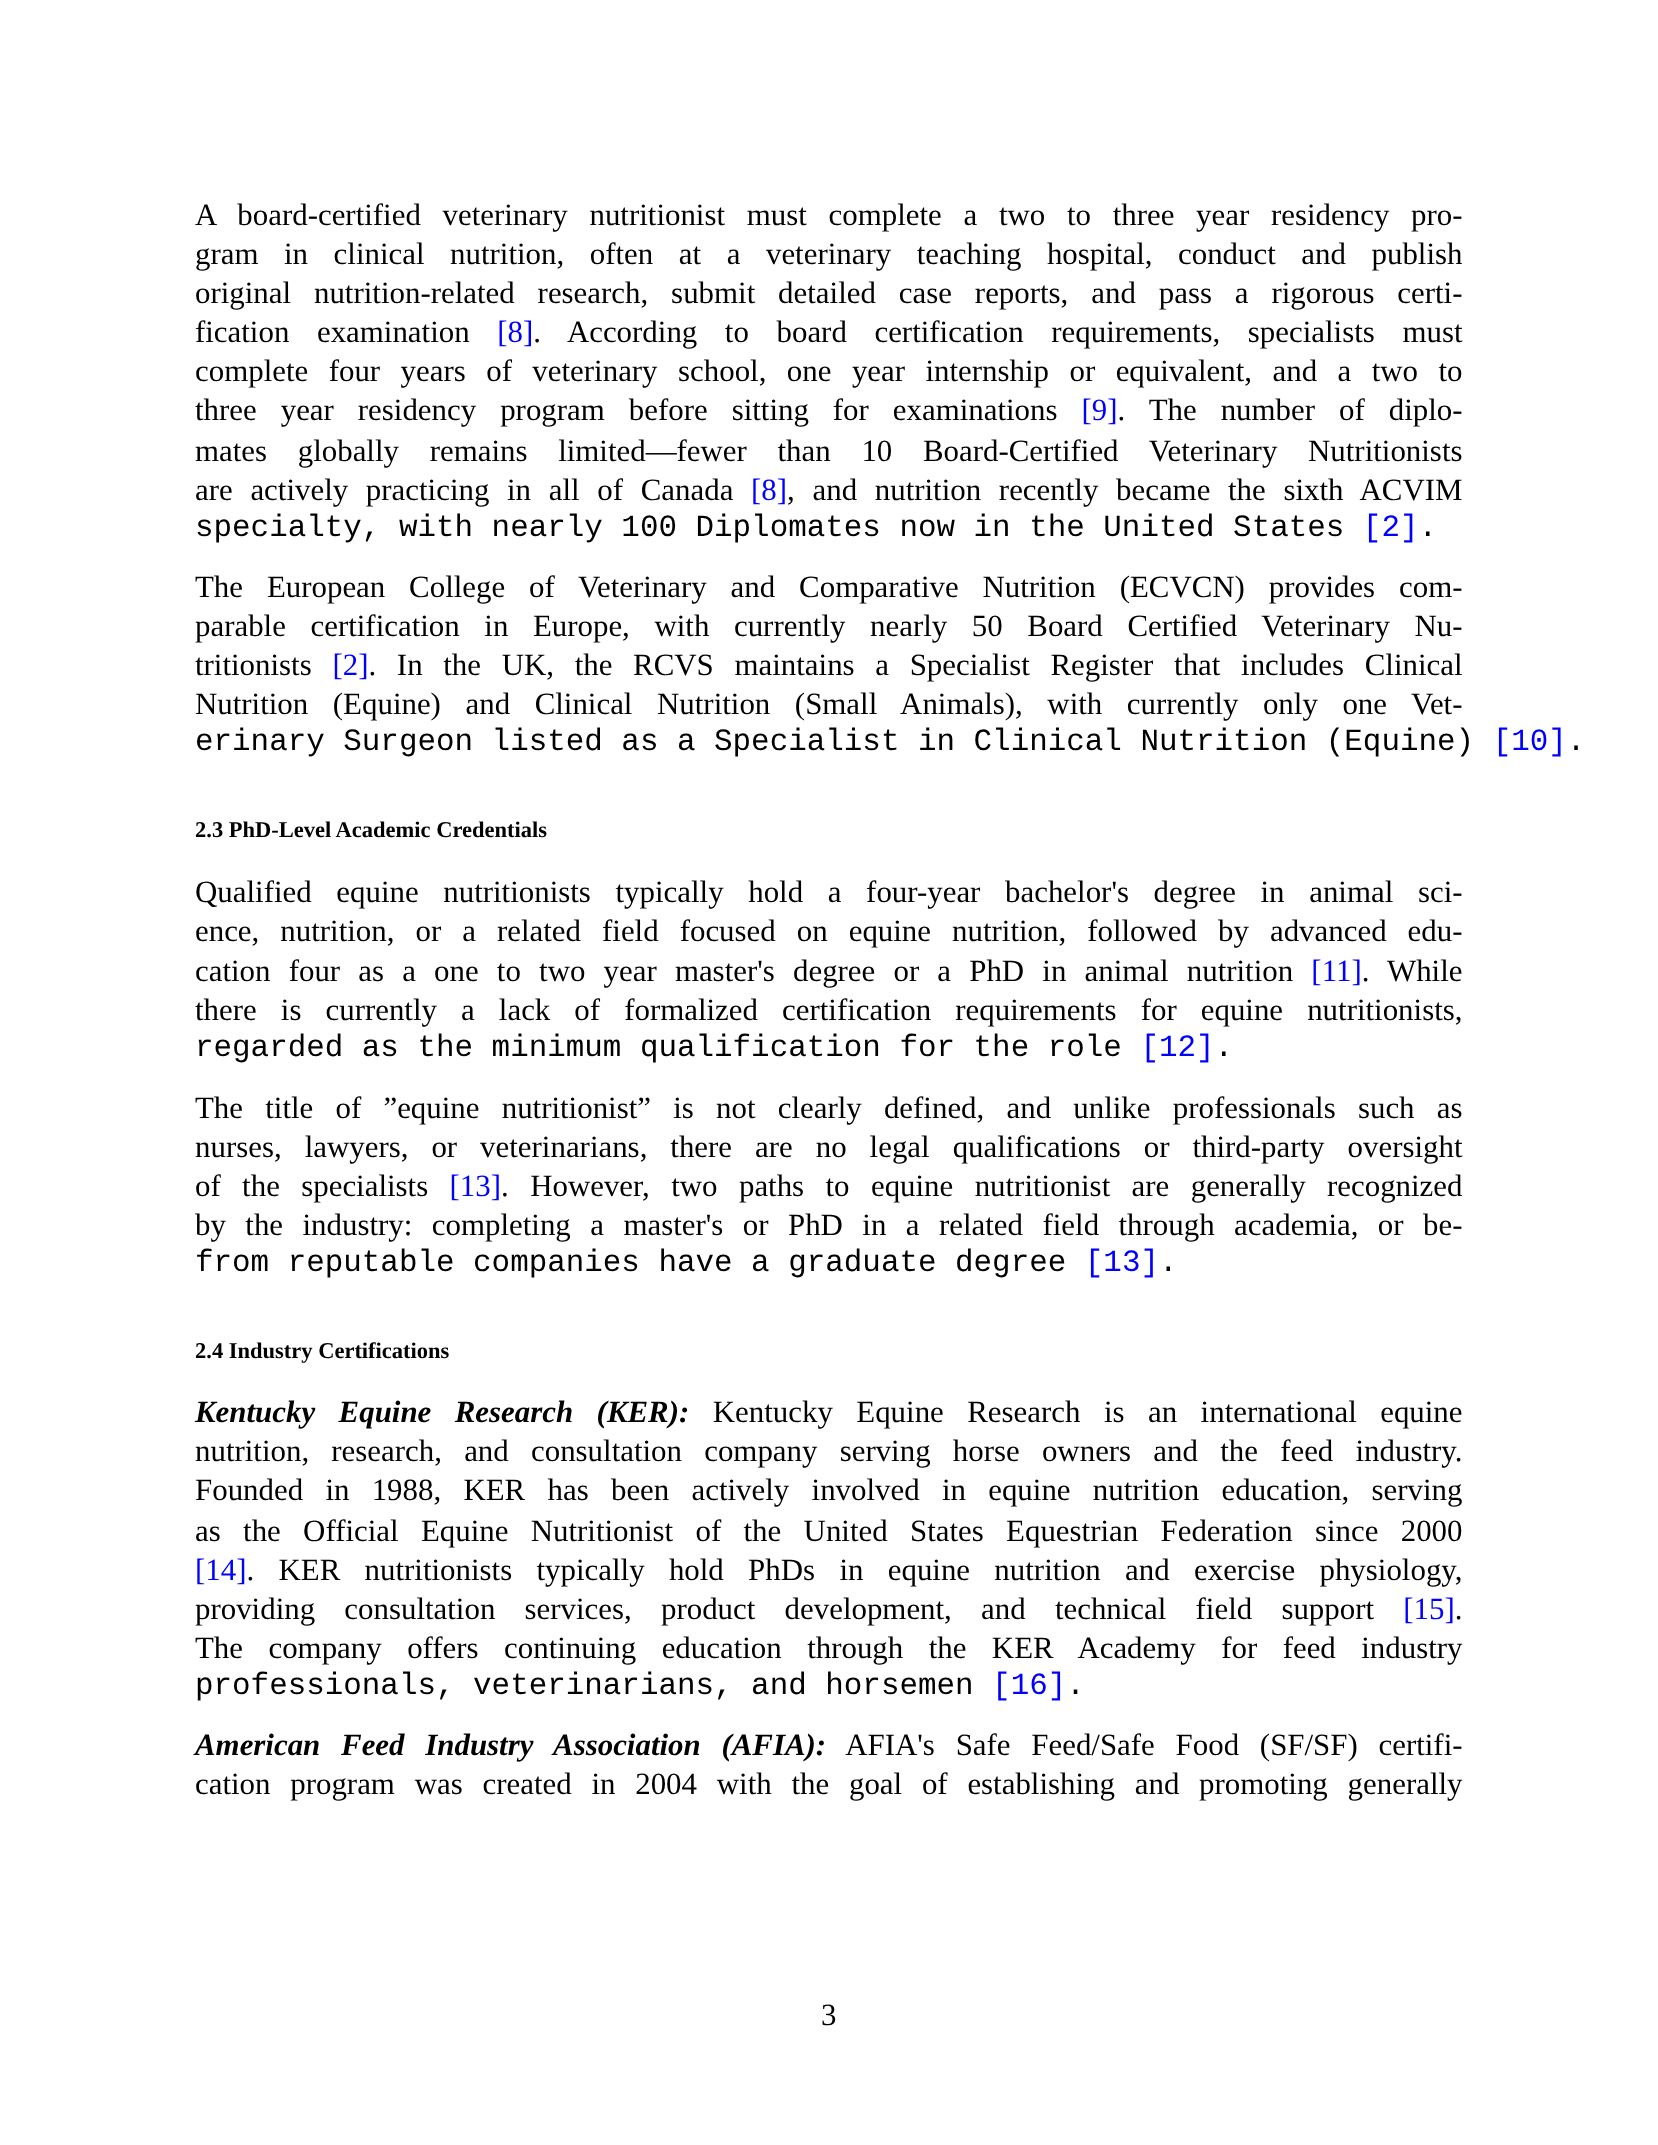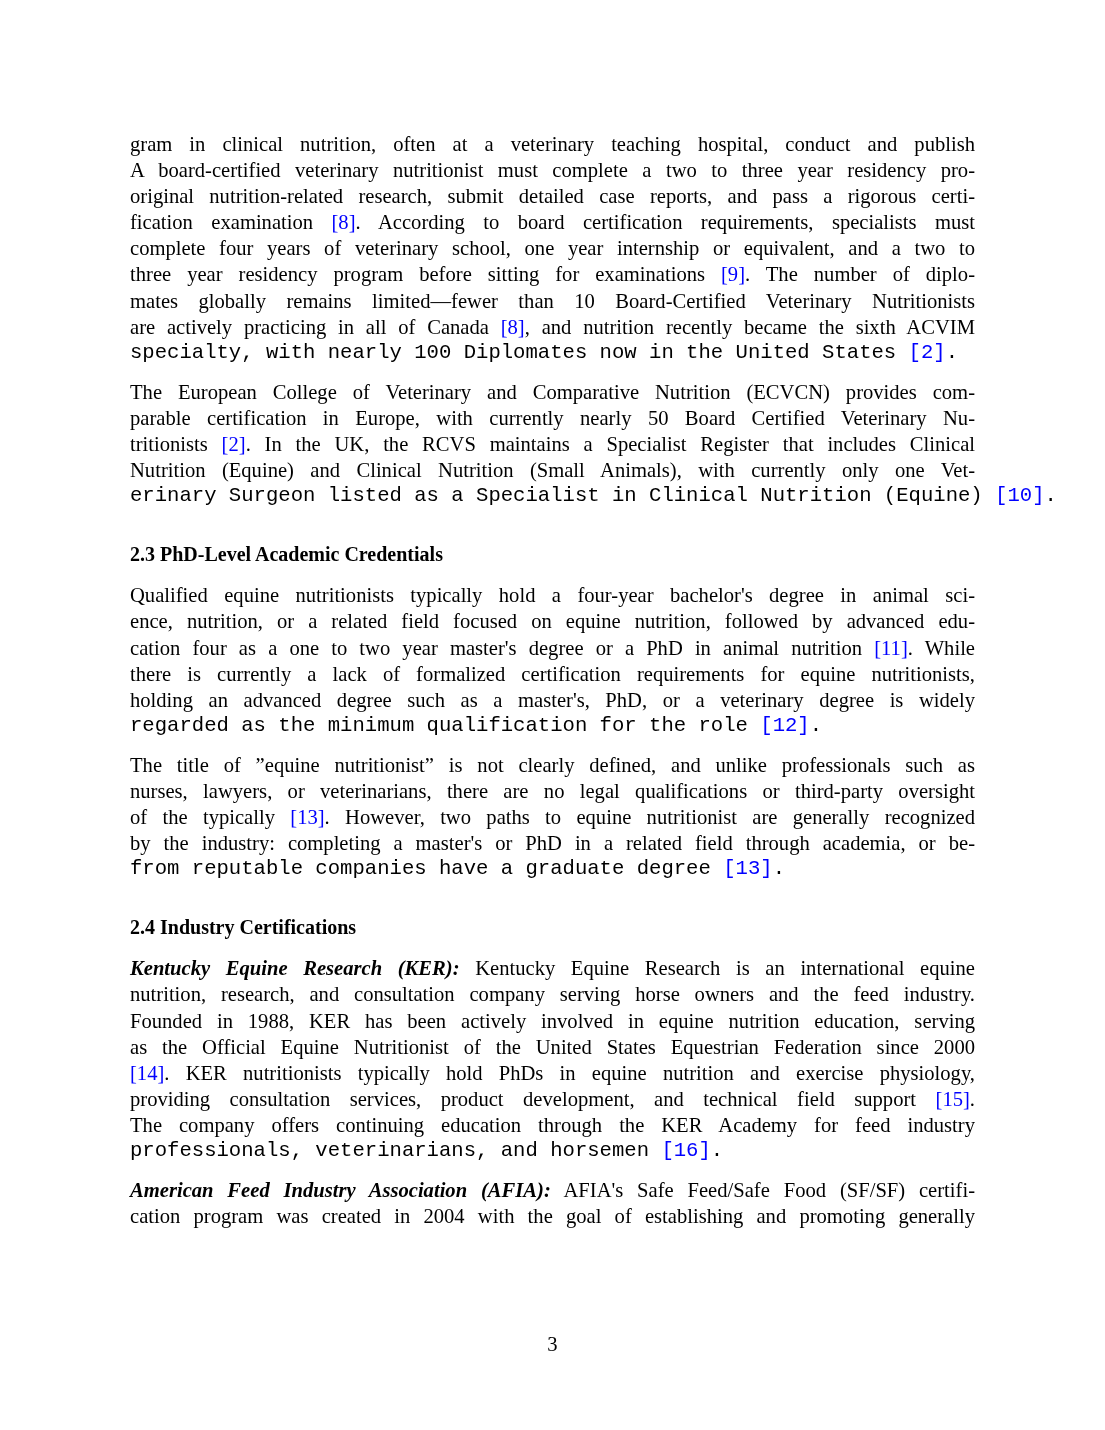--- a/index.html
+++ b/index.html
@@ -11,37 +11,37 @@
   }
   .para { margin: 0 0 13px 0; }
   .line {
     display: block; text-align: justify; text-align-last: justify;
     white-space: nowrap; overflow: visible; height: 26.1px;
   }
   .line.last { text-align-last: left; font-family: Liberation Mono, monospace; }
   .cite { color: #0000ff; }
   h3 {
     font-family: "Liberation Serif", "DejaVu Serif", serif;
-    font-weight: bold; font-size: 20px; line-height: 26px;
+    font-weight: bold; font-size: 15px; line-height: 26px;
     margin: 32px 0 15px 0;
   }
   .b { font-weight: bold; font-style: italic; }
   .pagenum {
     position: absolute; left: 0; width: 1105px; top: 1333px; text-align: center;
     font-family: "Liberation Serif", "DejaVu Serif", serif; font-size: 20.6px; color: #000;
   }
 </style>
 </head>
 <body>
 
 <div class="page">
 
   <p class="para">
+    <span class="line"><span>A board-certified veterinary nutritionist must complete a two to three year residency pro-</span></span>
     <span class="line"><span>gram in clinical nutrition, often at a veterinary teaching hospital, conduct and publish</span></span>
-    <span class="line"><span>A board-certified veterinary nutritionist must complete a two to three year residency pro-</span></span>
     <span class="line"><span>original nutrition-related research, submit detailed case reports, and pass a rigorous certi-</span></span>
     <span class="line"><span>fication examination </span><a class="cite">[8]</a><span>. According to board certification requirements, specialists must</span></span>
     <span class="line"><span>complete four years of veterinary school, one year internship or equivalent, and a two to</span></span>
     <span class="line"><span>three year residency program before sitting for examinations </span><a class="cite">[9]</a><span>. The number of diplo-</span></span>
     <span class="line"><span>mates globally remains limited—fewer than 10 Board-Certified Veterinary Nutritionists</span></span>
     <span class="line"><span>are actively practicing in all of Canada </span><a class="cite">[8]</a><span>, and nutrition recently became the sixth ACVIM</span></span>
     <span class="line last"><span>specialty, with nearly 100 Diplomates now in the United States </span><a class="cite">[2]</a><span>.</span></span>
   </p>
 
   <p class="para">
@@ -52,28 +52,27 @@
     <span class="line last"><span>erinary Surgeon listed as a Specialist in Clinical Nutrition (Equine) </span><a class="cite">[10]</a><span>.</span></span>
   </p>
 
   <h3>2.3 PhD-Level Academic Credentials</h3>
 
   <p class="para">
     <span class="line"><span>Qualified equine nutritionists typically hold a four-year bachelor's degree in animal sci-</span></span>
     <span class="line"><span>ence, nutrition, or a related field focused on equine nutrition, followed by advanced edu-</span></span>
     <span class="line"><span>cation four as a one to two year master's degree or a PhD in animal nutrition </span><a class="cite">[11]</a><span>. While</span></span>
     <span class="line"><span>there is currently a lack of formalized certification requirements for equine nutritionists,</span></span>
-    <span class="line"><span>holding an advanced degree such as a master's, PhD, or a veterinary degree is widely</span></span>
     <span class="line last"><span>regarded as the minimum qualification for the role </span><a class="cite">[12]</a><span>.</span></span>
   </p>
 
   <p class="para">
     <span class="line"><span>The title of ”equine nutritionist” is not clearly defined, and unlike professionals such as</span></span>
     <span class="line"><span>nurses, lawyers, or veterinarians, there are no legal qualifications or third-party oversight</span></span>
-    <span class="line"><span>of the typically </span><a class="cite">[13]</a><span>. However, two paths to equine nutritionist are generally recognized</span></span>
+    <span class="line"><span>of the specialists </span><a class="cite">[13]</a><span>. However, two paths to equine nutritionist are generally recognized</span></span>
     <span class="line"><span>by the industry: completing a master's or PhD in a related field through academia, or be-</span></span>
     <span class="line last"><span>from reputable companies have a graduate degree </span><a class="cite">[13]</a><span>.</span></span>
   </p>
 
   <h3>2.4 Industry Certifications</h3>
 
   <p class="para">
     <span class="line"><span class="b">Kentucky Equine Research (KER):</span><span> Kentucky Equine Research is an international equine</span></span>
     <span class="line"><span>nutrition, research, and consultation company serving horse owners and the feed industry.</span></span>
     <span class="line"><span>Founded in 1988, KER has been actively involved in equine nutrition education, serving</span></span>

